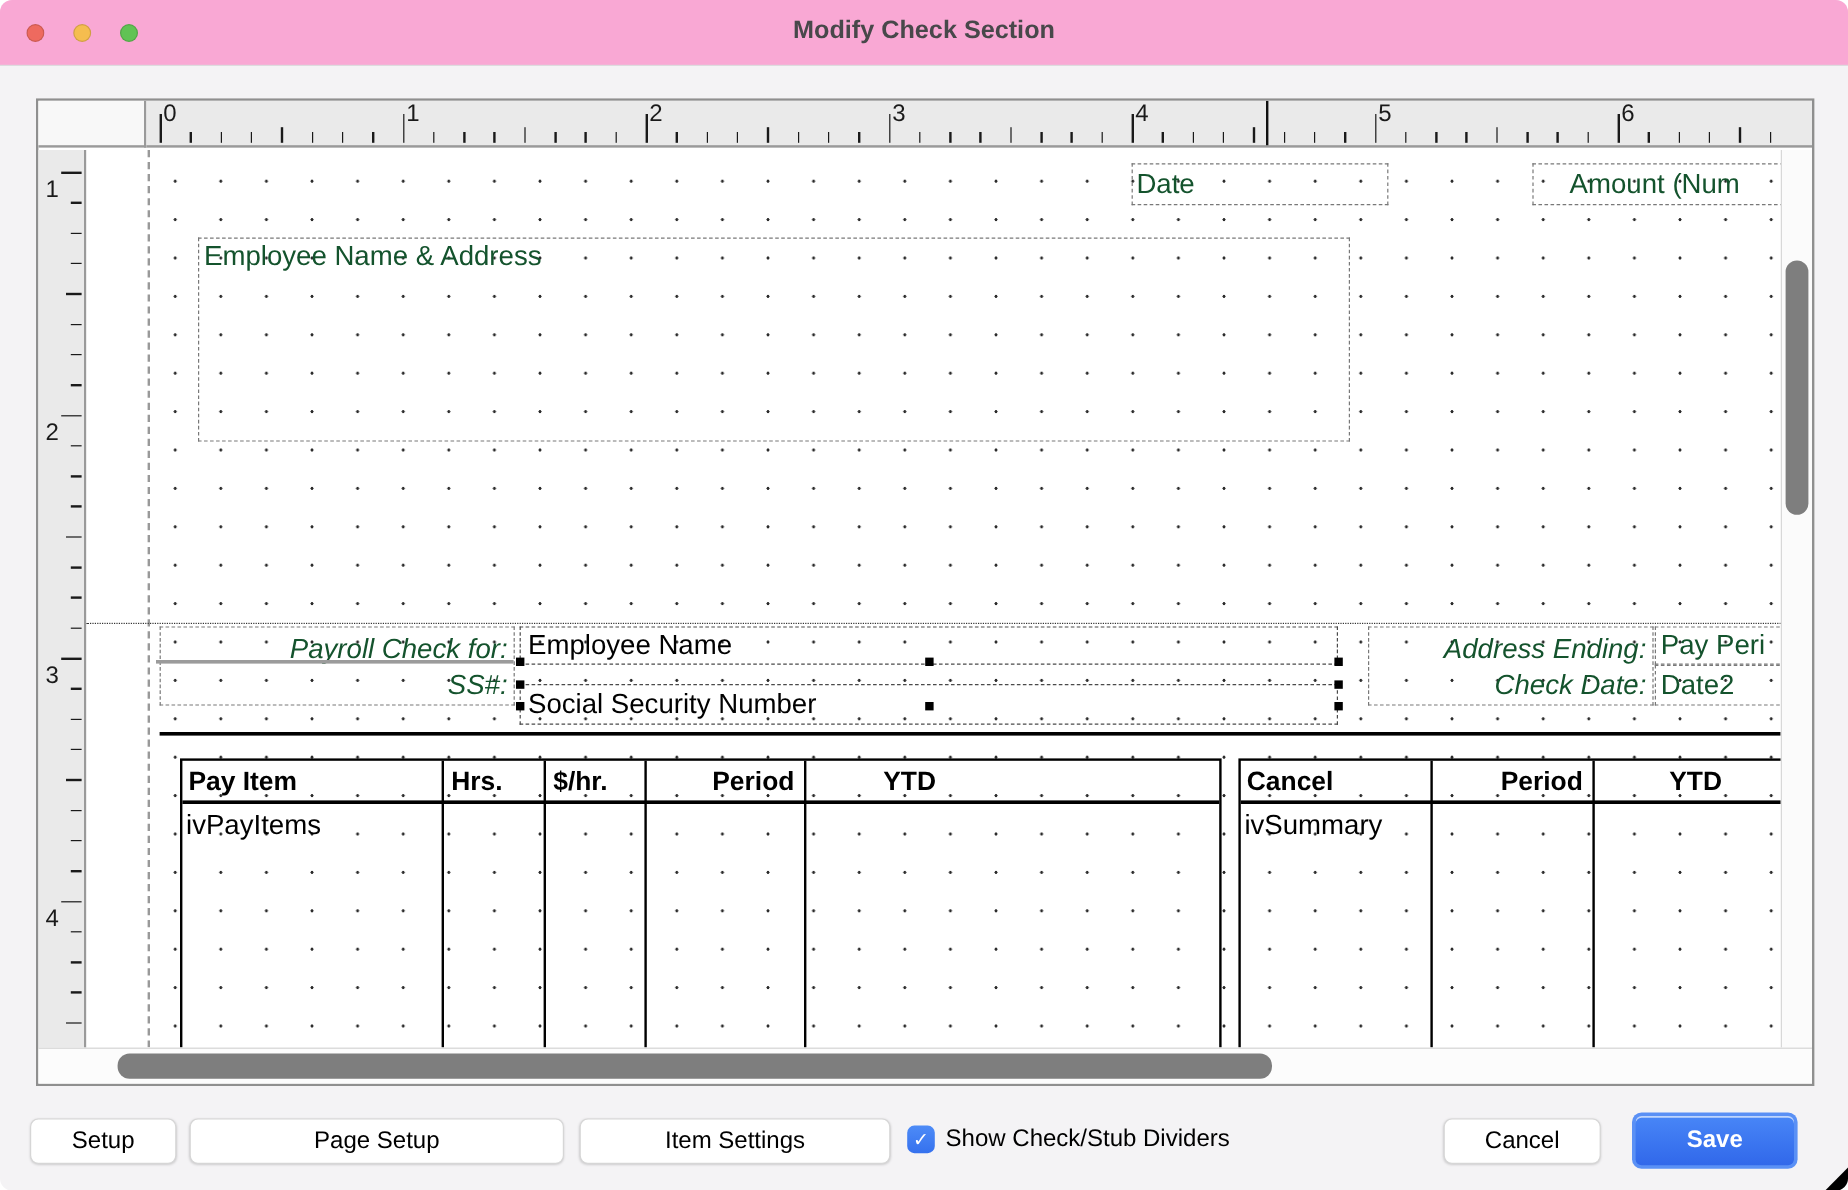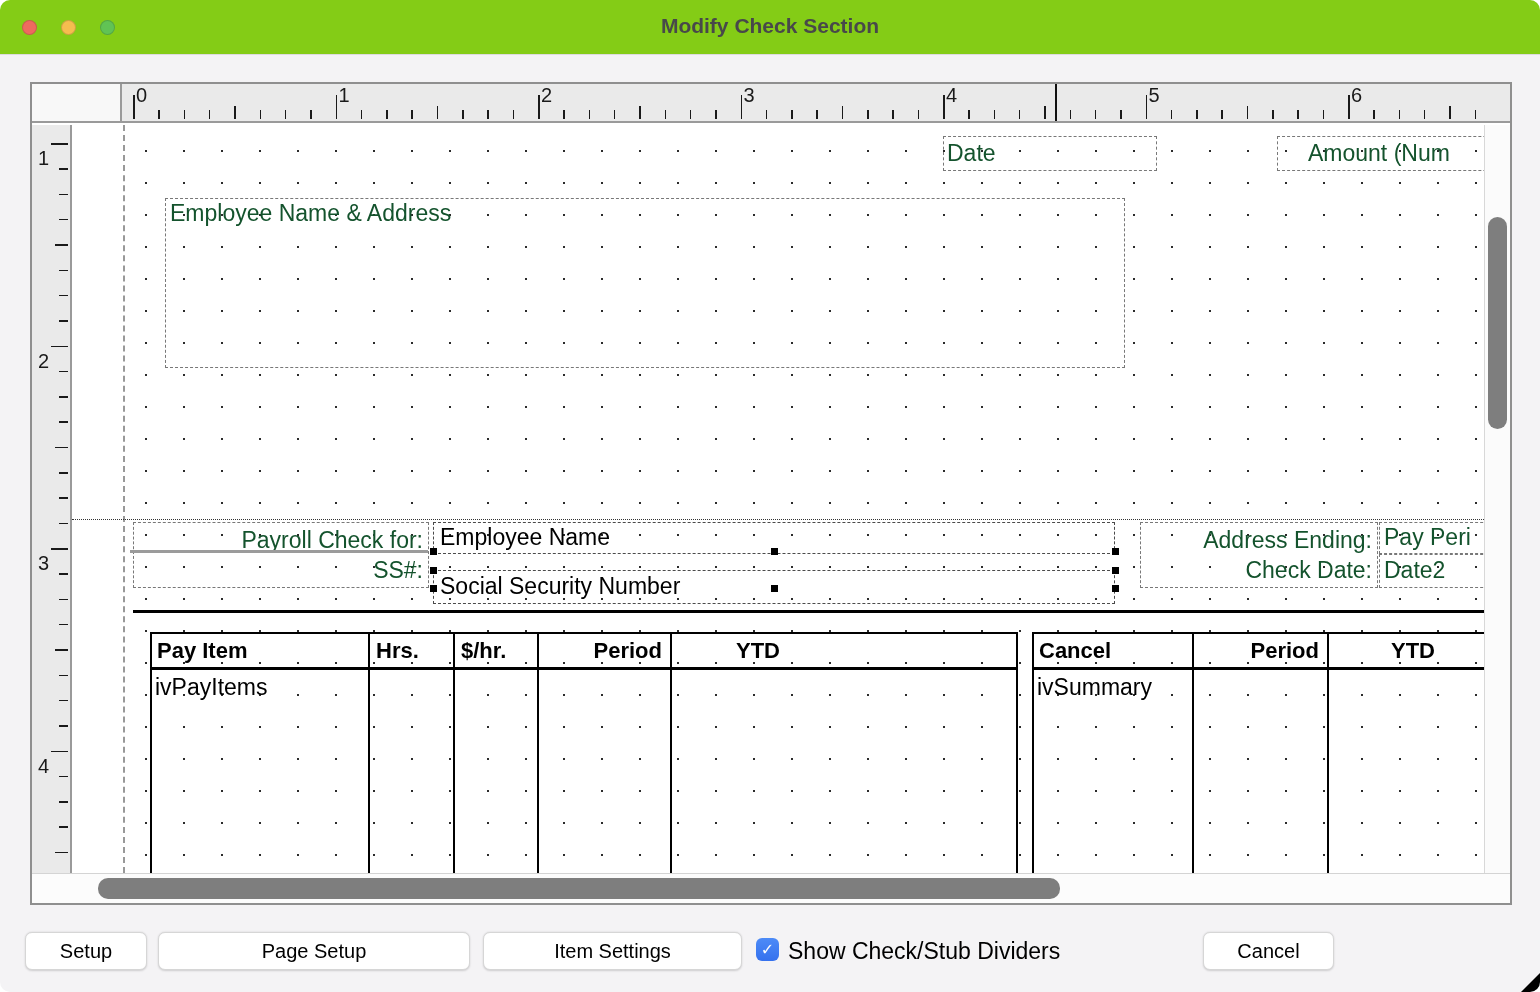--- a/index.html
+++ b/index.html
@@ -1,21 +1,21 @@
 <!DOCTYPE html>
 <html><head>
 <meta charset="utf-8">
 <style>
   html,body{margin:0;padding:0;background:#ffffff;}
   *{box-sizing:border-box;}
   body{font-family:"Liberation Sans","DejaVu Sans",sans-serif;}
   #window{position:relative;width:1540px;height:992px;background:#f4f3f5;border-radius:10px;overflow:hidden;}
 
   
-  #titlebar{position:absolute;left:0;top:0;width:1540px;height:55px;background:#84cc16;border-bottom:1px solid #dddbde;}
+  #titlebar{position:absolute;left:0;top:0;width:1540px;height:55px;background:#f9a8d4;border-bottom:1px solid #dddbde;}
   .traffic{position:absolute;top:20px;width:15px;height:15px;border-radius:50%;border:0.5px solid rgba(0,0,0,0.15);}
   #tl-close{left:22px;background:#ee6a5f;}
   #tl-min{left:61px;background:#f5bd4f;}
   #tl-zoom{left:100px;background:#61c354;}
   #title{position:absolute;left:0;right:0;top:14px;text-align:center;font-size:21px;font-weight:700;color:#48484a;}
 
   
   #frame{position:absolute;left:30px;top:82px;width:1482px;height:823px;border:2px solid #8f8f8f;background:#fff;}
   #corner{position:absolute;left:0;top:0;width:90px;height:39px;background:#f8f8f8;border-right:2px solid #9a9a9a;border-bottom:2px solid #9a9a9a;}
 
@@ -35,21 +35,21 @@
   
   #canvas{position:absolute;left:40px;top:41px;width:1412px;height:748px;background:#fff;overflow:hidden;}
   #page-boundary{position:absolute;left:51px;top:0;height:748px;width:0;border-left:2px dashed #999;}
   #dotgrid{position:absolute;left:53px;top:0;width:1359px;height:748px;
     background-image:radial-gradient(circle,#2b2b2b 1.1px,transparent 1.5px);
     background-size:38px 32px;background-position:2px 10px;}
   .dashedbox{position:absolute;border:1.5px dashed #787878;color:#14532d;font-size:23px;}
   .selbox{position:absolute;border:1.5px dashed #4a4a4a;color:#000;font-size:23px;}
   .canvas-text{white-space:nowrap;overflow:hidden;}
   .rlabelcol{display:flex;flex-direction:column;justify-content:space-evenly;align-items:flex-end;padding-right:5px;}
-  .rlabelcol div{line-height:26px;white-space:nowrap;}
+  .rlabelcol div{line-height:26px;white-space:nowrap;font-style:italic;}
   #divider-dotted{position:absolute;left:0;top:394px;width:1412px;height:0;border-top:1.5px dotted #333;}
   #gray-rule{position:absolute;left:58px;top:425px;width:298px;height:2.5px;background:#9b9b9b;}
   #black-rule{position:absolute;left:61px;top:485px;width:1351px;height:2.5px;background:#000;}
   .handle{position:absolute;width:7px;height:7px;background:#000;z-index:6;}
 
   .dtable{position:absolute;top:507px;height:250px;border:2px solid #000;background:transparent;}
   .tcol{position:absolute;top:0;bottom:0;width:2px;background:#000;}
   .thead-line{position:absolute;left:0;right:0;top:33px;height:2.5px;background:#000;}
   .th{position:absolute;top:4px;font-size:22px;font-weight:700;white-space:nowrap;}
   .tbody-label{position:absolute;top:40px;font-size:23px;white-space:nowrap;}
@@ -65,21 +65,21 @@
        font-size:20px;color:#000;display:flex;align-items:center;justify-content:center;
        box-shadow:0 0.5px 2px rgba(0,0,0,0.16);}
   #btn-revert{left:25px;width:122px;}
   #btn-pagesetup{left:158px;width:312px;}
   #btn-itemsettings{left:483px;width:259px;}
   #btn-cancel{left:1203px;width:131px;}
   #checkbox{position:absolute;left:756px;top:938px;width:23px;height:23px;border-radius:6px;
     background:#fff;border:1px solid #c9c9c9;color:#fff;font-size:16px;font-weight:700;
     display:flex;align-items:center;justify-content:center;}
   #checkbox.checked{background:linear-gradient(180deg,#4d8bf7,#3571ee);border:none;}
-  #checkbox-label{position:absolute;left:788px;top:938px;font-size:23px;color:#000;}
+  #checkbox-label{position:absolute;left:788px;top:938px;font-size:20px;color:#000;}
   #btn-save{position:absolute;left:1360px;top:927px;width:138px;height:47px;border-radius:8px;
     background:#5a90f5;padding:3px;}
   #btn-save-inner{width:100%;height:100%;border-radius:5px;background:linear-gradient(180deg,#4886f7,#3168ea);
     box-shadow:inset 0 1.5px 0 rgba(255,255,255,0.65);display:flex;align-items:center;justify-content:center;
     color:#fff;font-size:20px;font-weight:600;}
   #resize-grip{position:absolute;right:0;bottom:0;width:0;height:0;
     border-bottom:19px solid #000;border-left:19px solid transparent;}
 </style>
 </head>
 <body>
@@ -264,14 +264,17 @@
       <div id="hthumb"></div>
     </div>
   </div>
 
   <div id="btn-revert" class="btn">Setup</div>
   <div id="btn-pagesetup" class="btn">Page Setup</div>
   <div id="btn-itemsettings" class="btn">Item Settings</div>
   <div id="checkbox" class="checked">✓</div>
   <div id="checkbox-label">Show Check/Stub Dividers</div>
   <div id="btn-cancel" class="btn">Cancel</div>
+  <div id="btn-save">
+    <div id="btn-save-inner">Save</div>
+  </div>
   <div id="resize-grip"></div>
 </div>
 
 </body></html>

